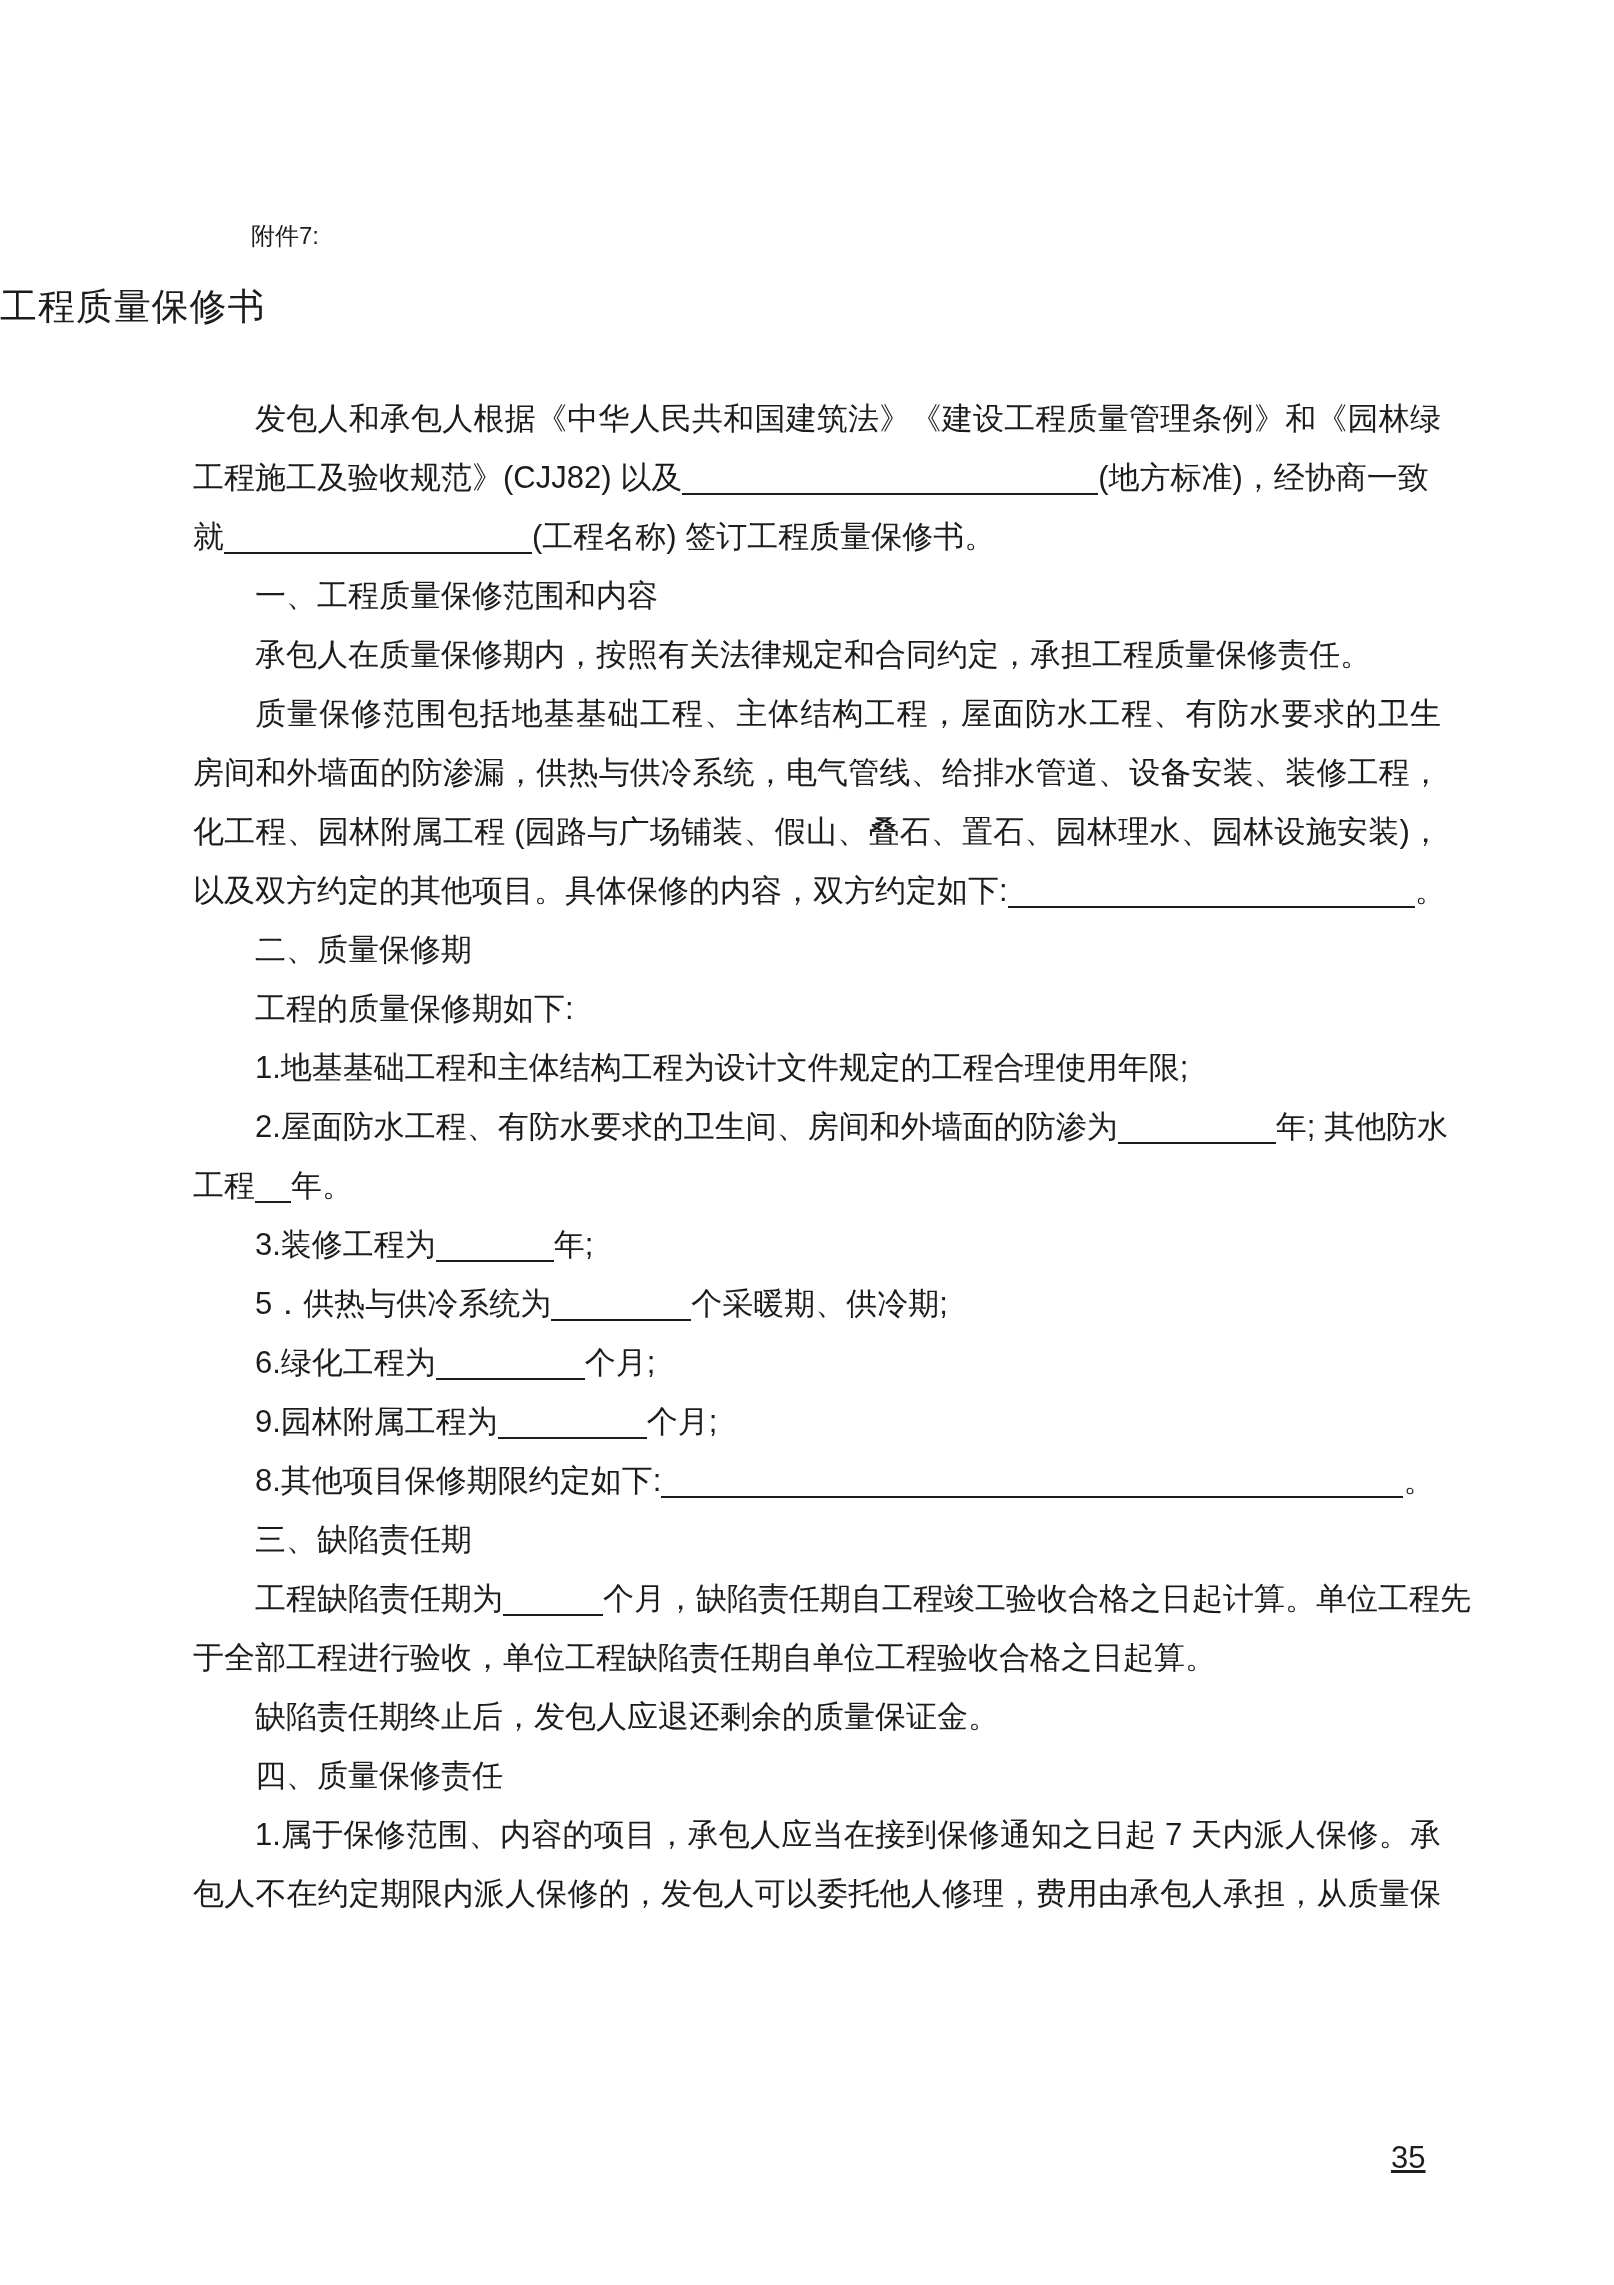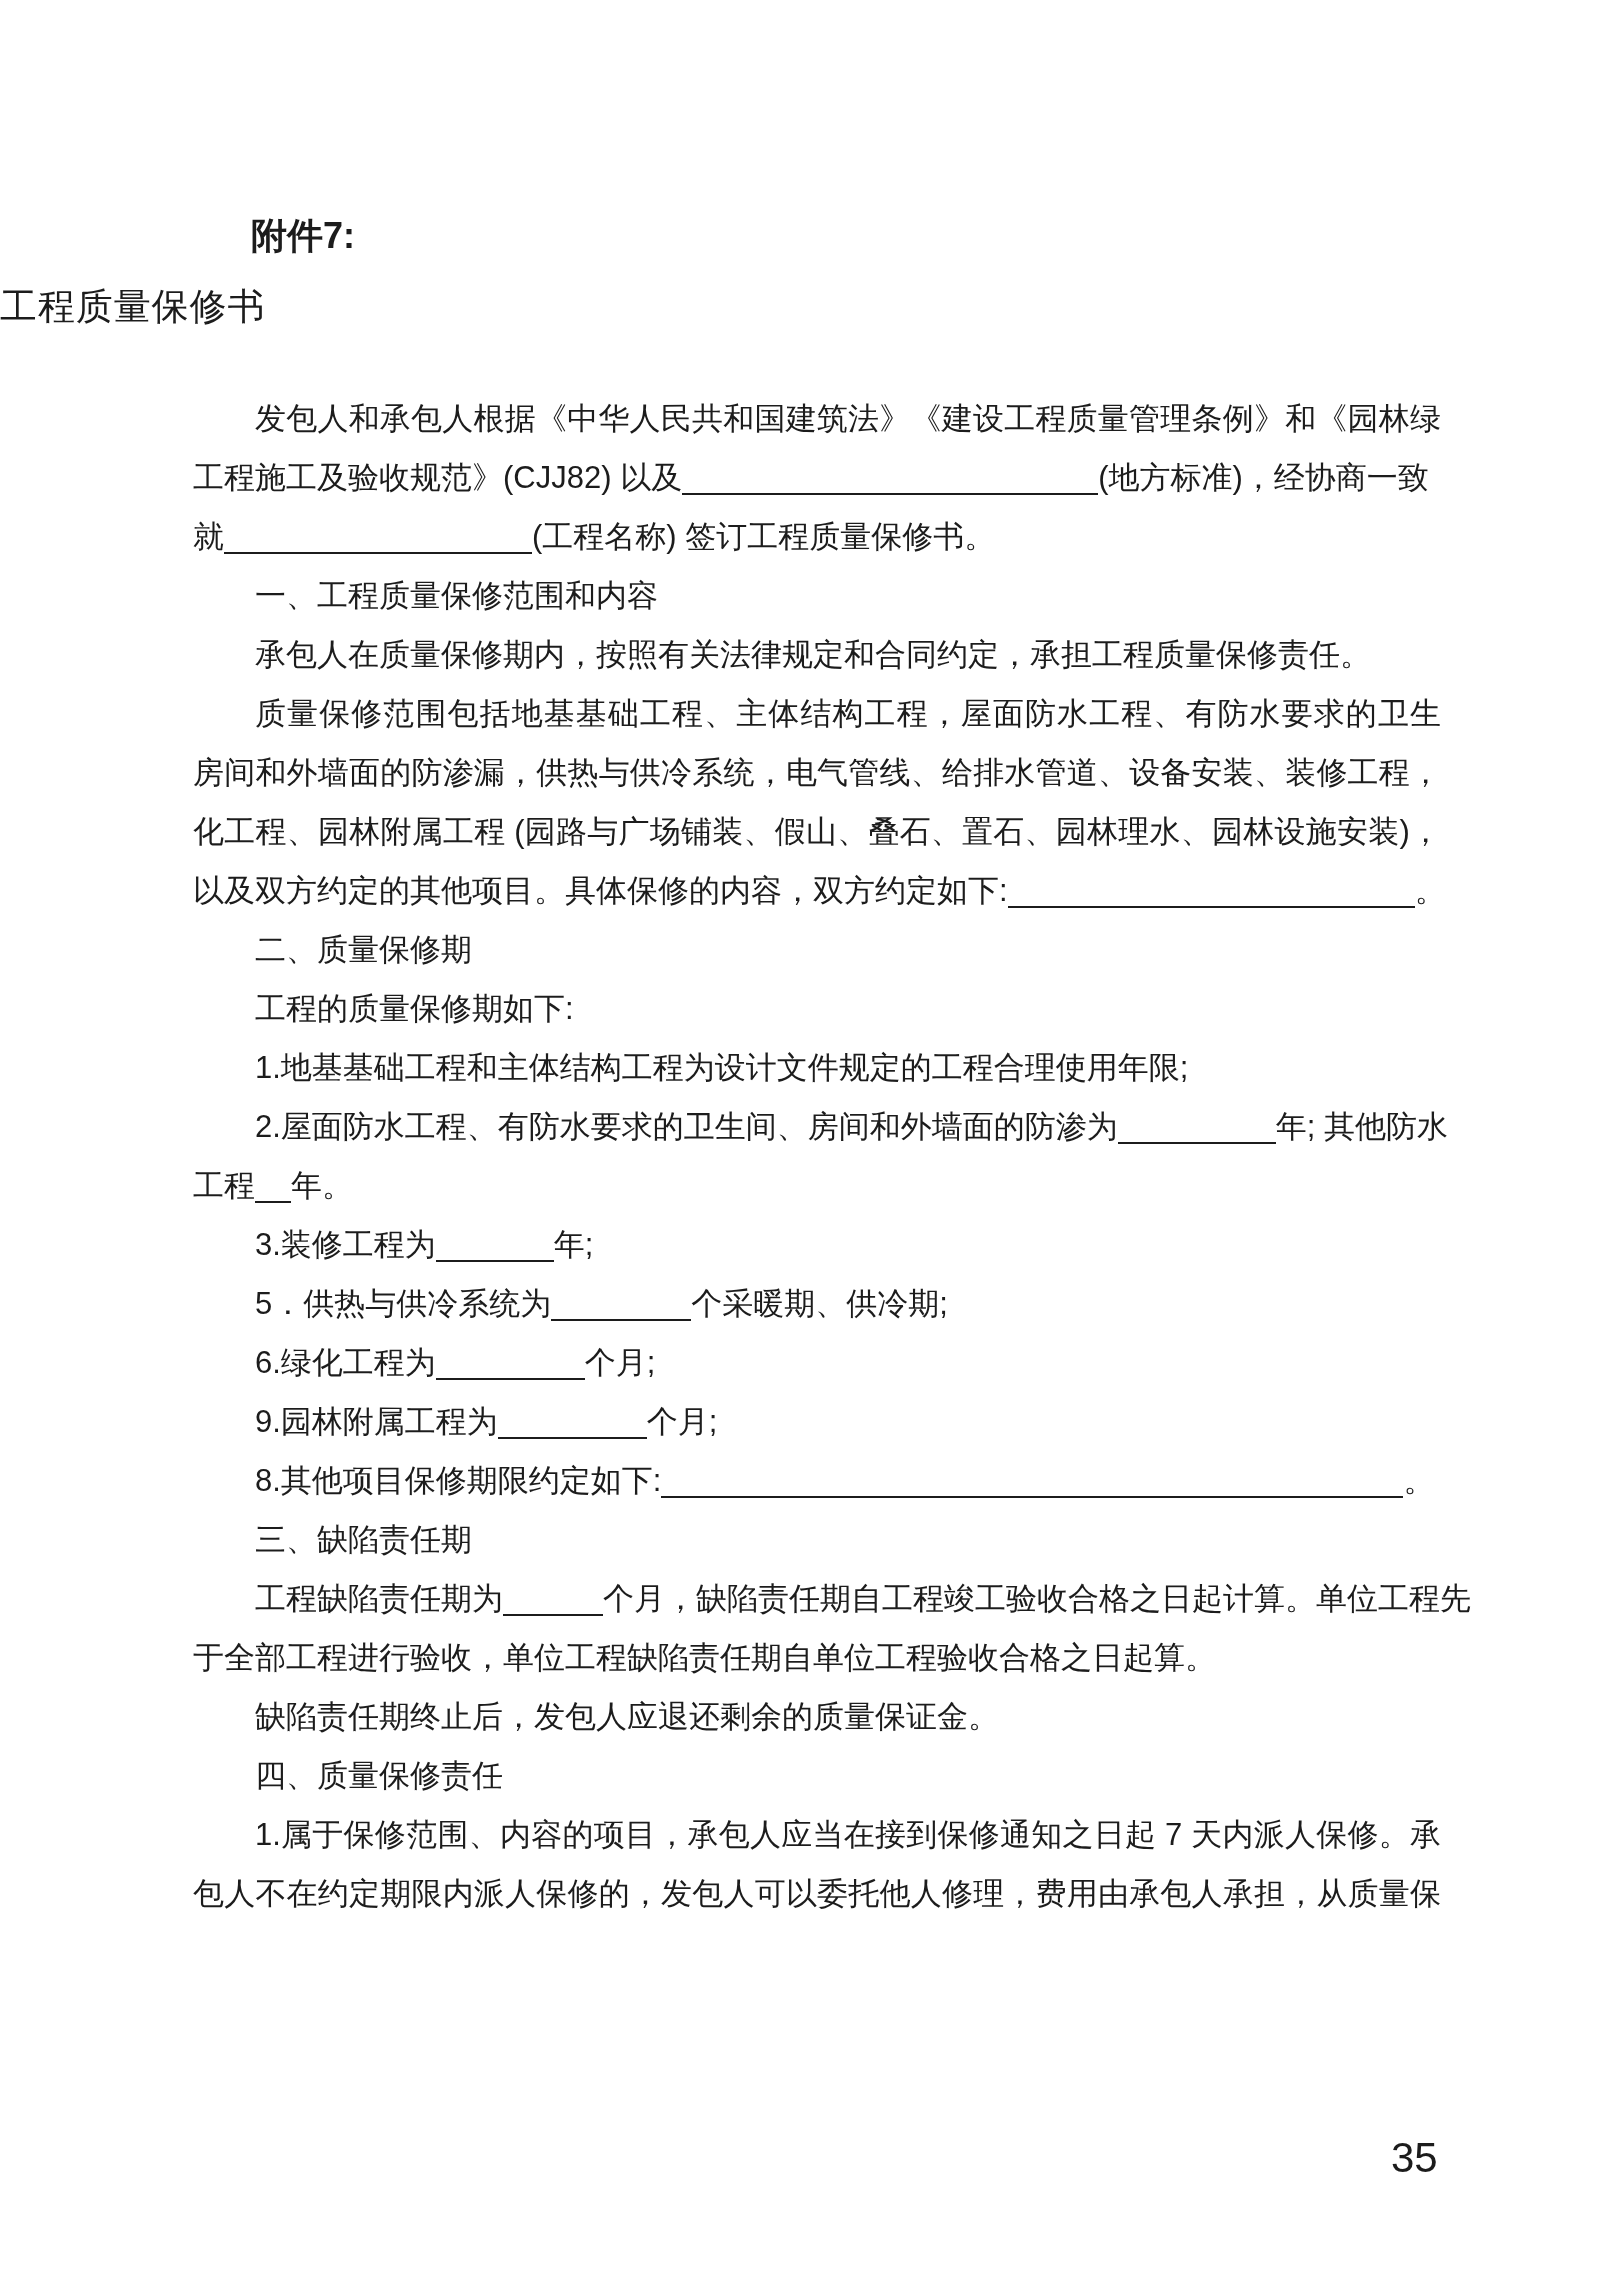--- a/index.html
+++ b/index.html
@@ -9,24 +9,23 @@
     height: 2285px;
     background: #ffffff;
     color: #1c1c1c;
     font-family: "Liberation Sans", sans-serif;
     overflow: hidden;
   }
   .attachment {
     position: absolute;
     left: 251px;
     top: 206px;
-    font-size: 36px;
+    font-size: 24px;
     line-height: 59px;
     white-space: nowrap;
-    font-weight: bold;
   }
   .doc-title {
     position: absolute;
     left: 0;
     top: 277px;
     width: 100%;
     text-align: left;
     font-size: 37px;
     line-height: 59px;
     letter-spacing: 0.9px;
@@ -53,22 +52,23 @@
   .blank {
     display: inline-block;
     border-bottom: 2.7px solid #1c1c1c;
     height: 36px;
     vertical-align: -7.2px;
   }
   .pagenum {
     position: absolute;
     left: 1391px;
     top: 2131px;
-    font-size: 42px;
+    font-size: 31px;
     line-height: 54px;
+    text-decoration: underline;
   }
 </style>
 </head>
 <body>
 
 <div class="page">
   <div class="attachment">附件7:</div>
 
   <div class="doc-title">工程质量保修书</div>
 

